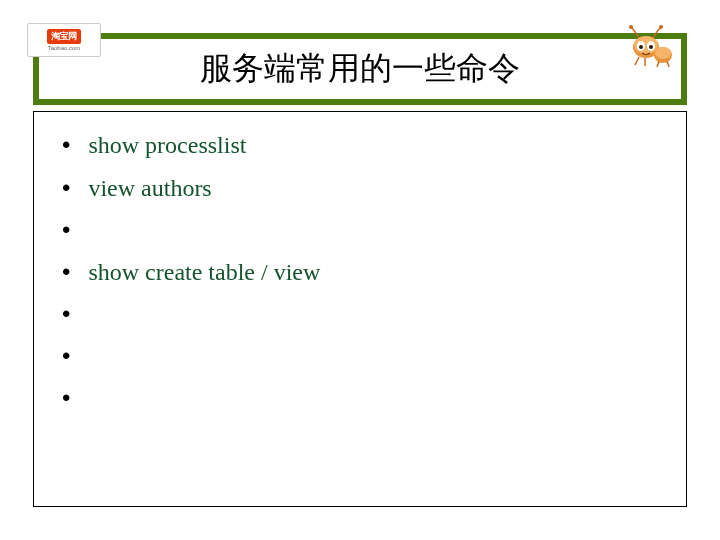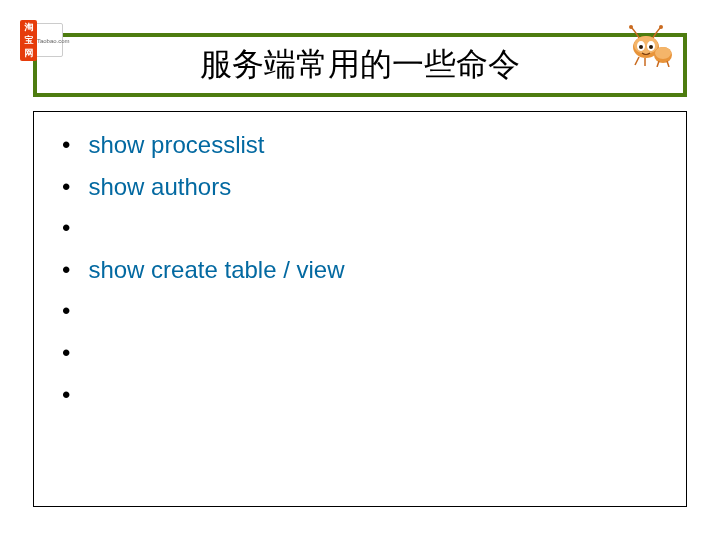--- a/index.html
+++ b/index.html
@@ -17,27 +17,27 @@
     }
     .slide {
       width: 100%;
       height: 100%;
       position: relative;
     }
     .logo {
       position: absolute;
       top: 8px;
       left: 12px;
-      width: 36px;
+      width: 74px;
       height: 34px;
       background: #ffffff;
       border: 1px solid #cccccc;
       border-radius: 2px;
       display: flex;
-      flex-direction: row;
+      flex-direction: column;
       align-items: center;
       justify-content: center;
       z-index: 10;
     }
     .logo-top {
       background: #e63c0b;
       color: #ffffff;
       font-size: 9px;
       font-weight: bold;
       padding: 1px 4px;
@@ -55,22 +55,22 @@
       right: 30px;
       width: 52px;
       height: 44px;
       z-index: 10;
     }
     .title-box {
       position: absolute;
       top: 18px;
       left: 18px;
       right: 18px;
-      height: 64px;
-      border: 4px solid #4d7c0f;
+      height: 72px;
+      border: 6px solid #4d7c0f;
       display: flex;
       align-items: center;
       justify-content: center;
     }
     .title-text {
       font-size: 32px;
       color: #000000;
       font-family: "SimSun", "宋体", serif;
     }
     .content-box {
@@ -92,23 +92,23 @@
     }
     .bullet-dot {
       font-size: 24px;
       color: #000000;
       margin-right: 18px;
       line-height: 1.4;
       font-family: Arial, sans-serif;
     }
     .bullet-text {
       font-size: 24px;
-      color: #0369a1;
+      color: #14532d;
       line-height: 1.4;
-      font-family: Liberation Sans, sans-serif;
+      font-family: Liberation Serif, serif;
     }
   </style>
 </head>
 <body>
 
 <div class="slide">
 
   <div class="logo">
     <div class="logo-top">淘宝网</div>
     <div class="logo-bottom">Taobao.com</div>
@@ -147,21 +147,21 @@
   </div>
 
   <div class="content-box">
     <ul class="bullet-list">
       <li class="bullet-item">
         <span class="bullet-dot">•</span>
         <span class="bullet-text">show processlist</span>
       </li>
       <li class="bullet-item">
         <span class="bullet-dot">•</span>
-        <span class="bullet-text">show authors</span>
+        <span class="bullet-text">view authors</span>
       </li>
       <li class="bullet-item">
         <span class="bullet-dot">•</span>
       </li>
       <li class="bullet-item">
         <span class="bullet-dot">•</span>
         <span class="bullet-text">show create table / view</span>
       </li>
       <li class="bullet-item">
         <span class="bullet-dot">•</span>

